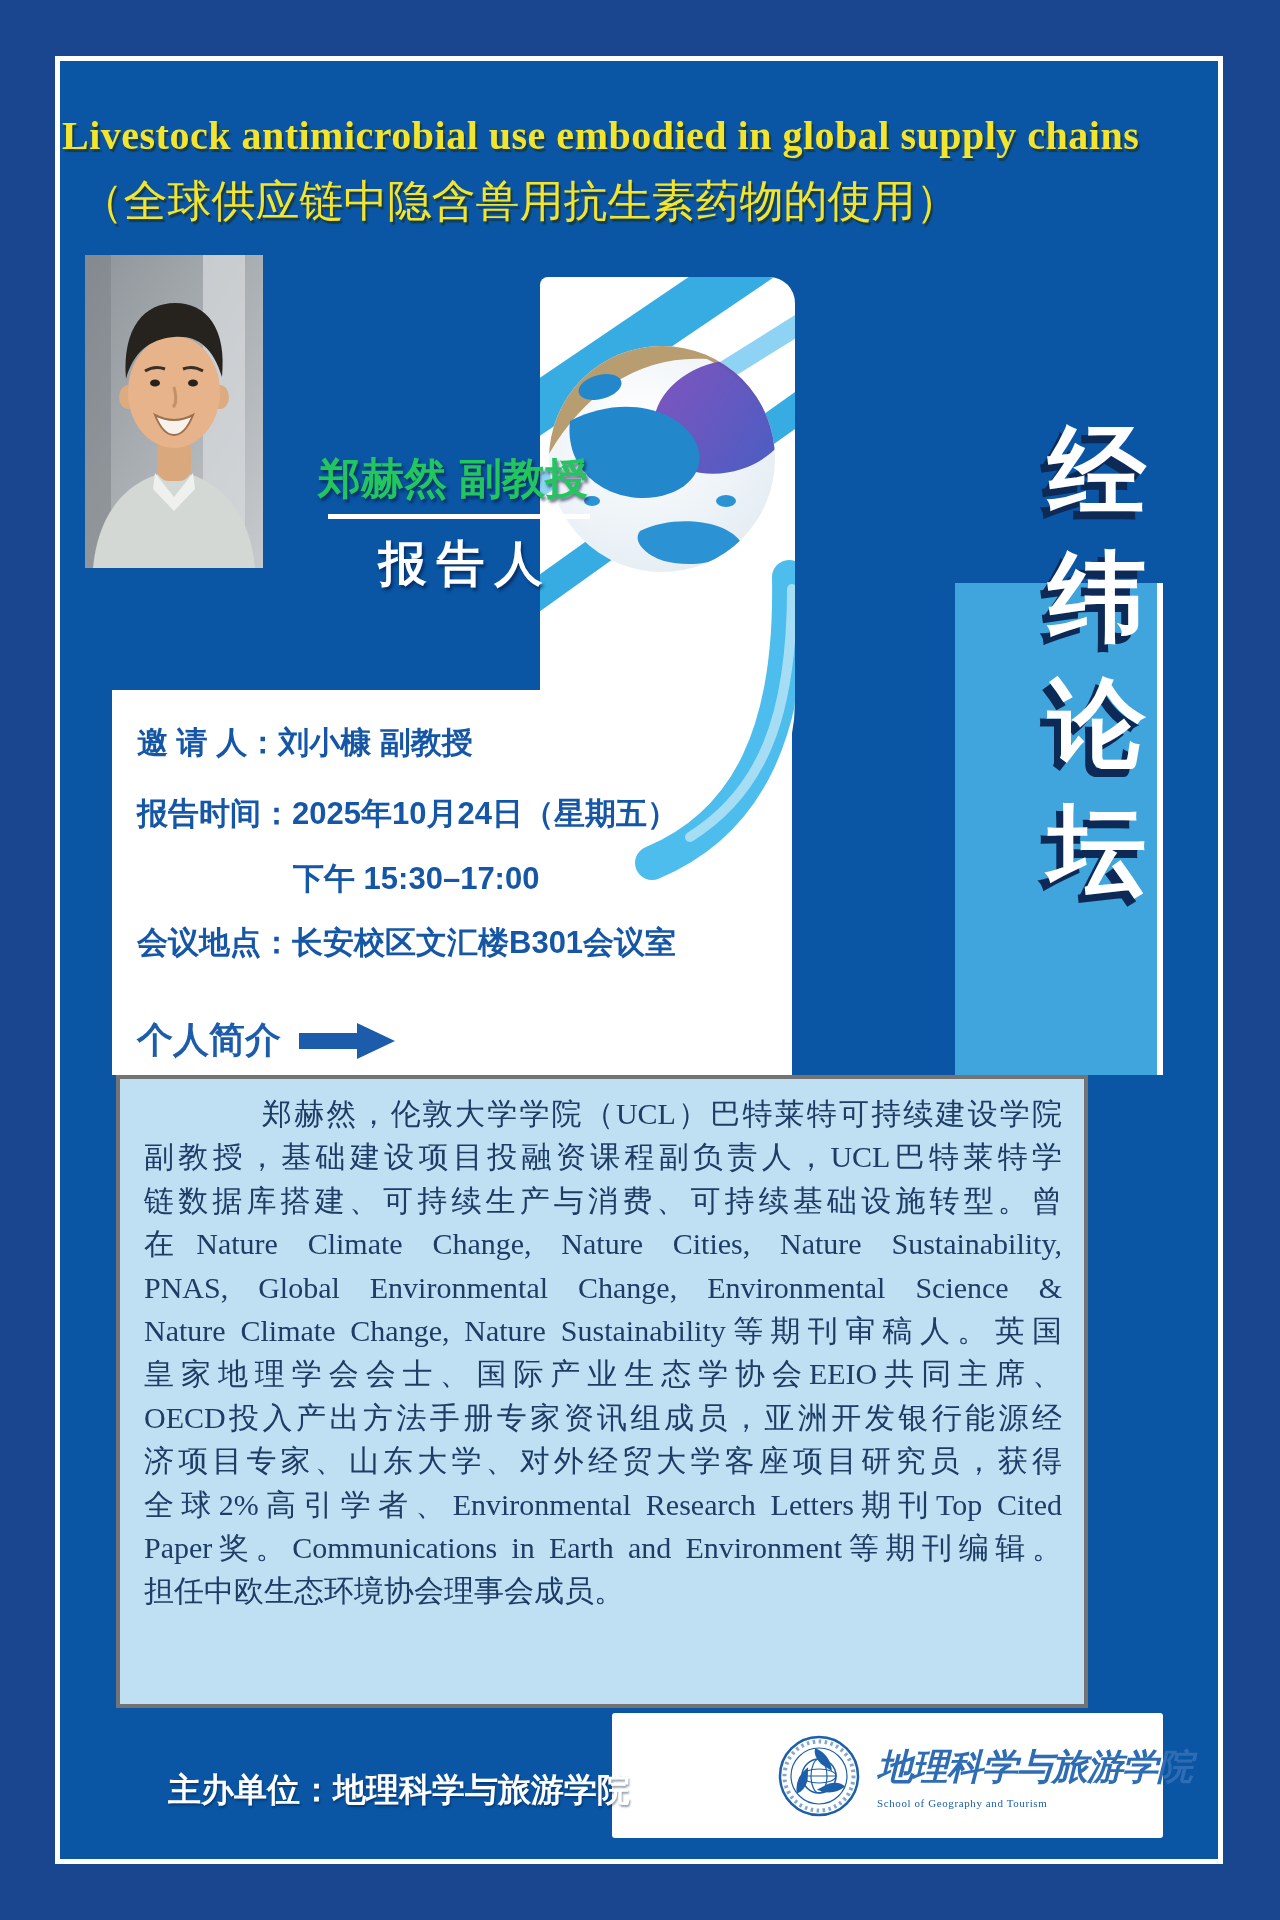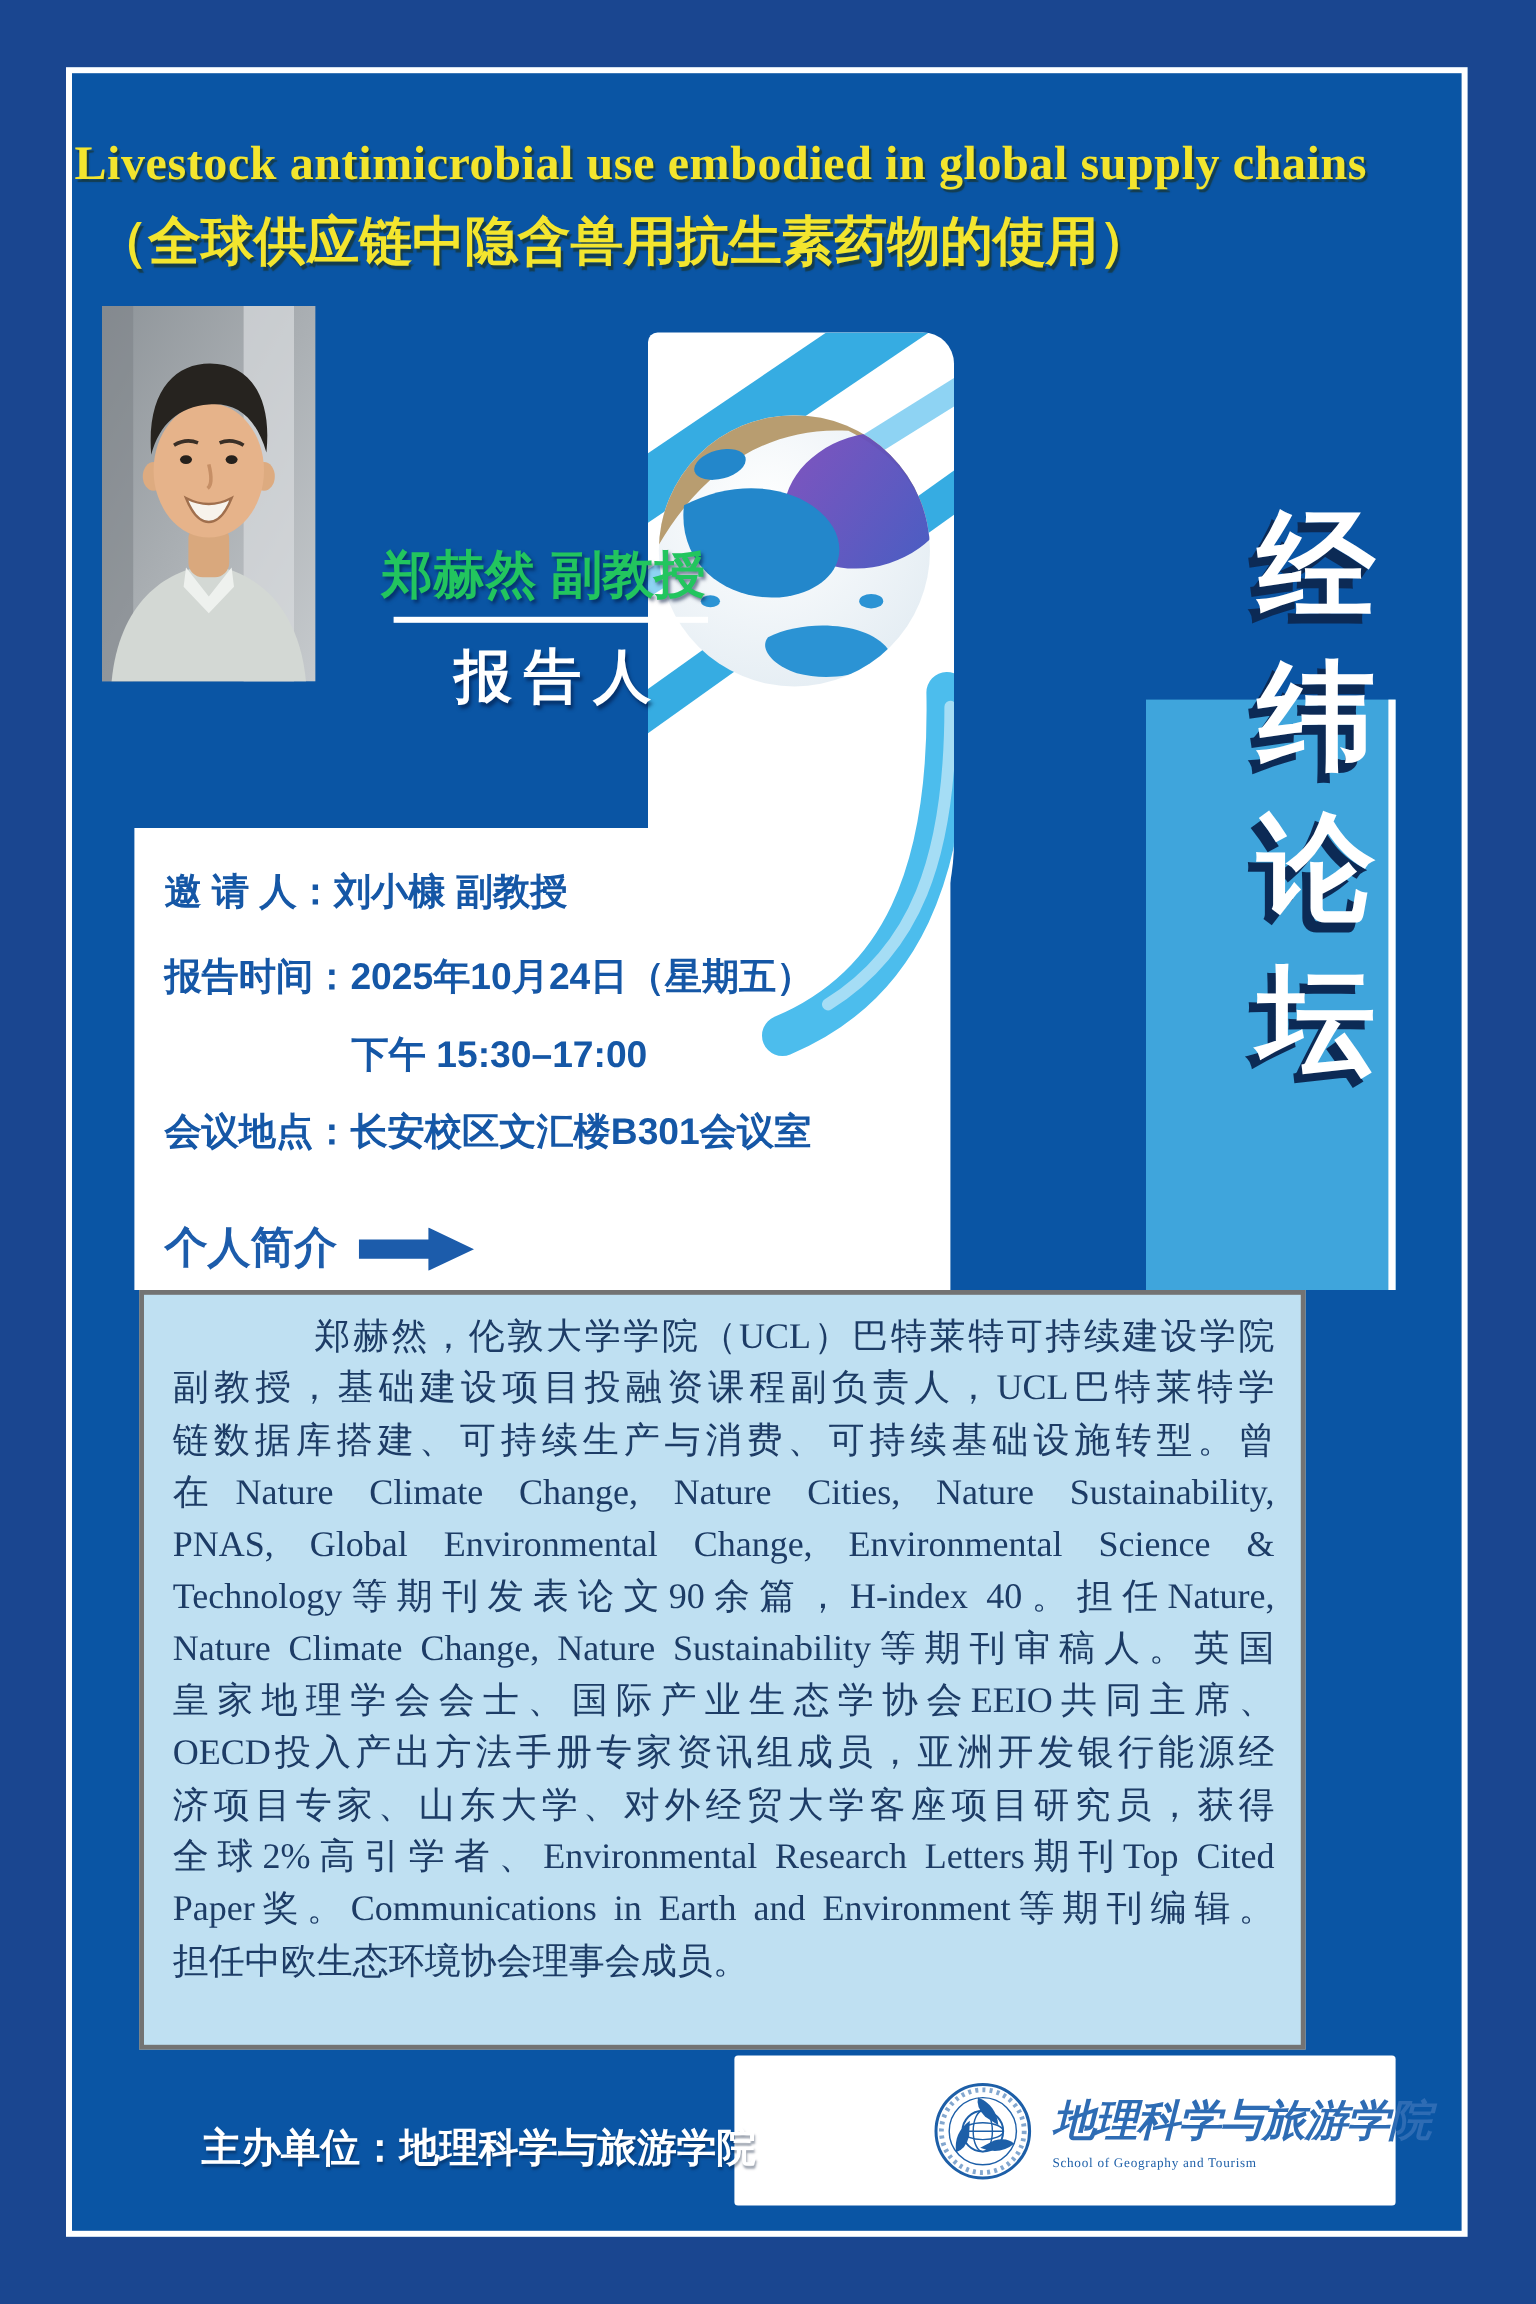--- a/index.html
+++ b/index.html
@@ -17,21 +17,21 @@
   }
   
   .title-en{
     left:62px;top:112px;width:915px;text-align:center;z-index:6;
     font-family:"Liberation Serif",serif;font-weight:bold;font-size:40px;
     color:#f3e52e;text-shadow:2px 3px 1px rgba(30,40,5,.55);letter-spacing:.5px;
     white-space:nowrap;
   }
   .title-zh{
     left:62px;top:172px;width:915px;text-align:center;z-index:6;
-    font-weight:bold;font-size:44px;color:#f3e52e;
+    font-weight:normal;font-size:44px;color:#f3e52e;
     text-shadow:2px 3px 1px rgba(30,40,5,.55);white-space:nowrap;
   }
   
   .photo{left:85px;top:255px;width:178px;height:313px;z-index:4;}
   .photo svg{display:block;}
   
   .speaker-name{
     left:318px;top:450px;width:285px;text-align:left;z-index:6;
     font-size:43px;font-weight:bold;color:#22c55e;white-space:nowrap;
     text-shadow:2px 3px 3px rgba(0,20,60,.55);
@@ -210,21 +210,20 @@
   <div class="forum-char">论</div>
   <div class="forum-char">坛</div>
 </div>
 
 <div class="abs bio-box">
   <div class="bio-line first">郑赫然，伦敦大学学院（UCL）巴特莱特可持续建设学院</div>
   <div class="bio-line">副教授，基础建设项目投融资课程副负责人，UCL巴特莱特学</div>
   <div class="bio-line">链数据库搭建、可持续生产与消费、可持续基础设施转型。曾</div>
   <div class="bio-line">在Nature Climate Change, Nature Cities, Nature Sustainability,</div>
   <div class="bio-line">PNAS, Global Environmental Change, Environmental Science &amp;</div>
-  <div class="bio-line">Technology等期刊发表论文90余篇，H-index 40。担任Nature,</div>
   <div class="bio-line">Nature Climate Change, Nature Sustainability等期刊审稿人。英国</div>
   <div class="bio-line">皇家地理学会会士、国际产业生态学协会EEIO共同主席、</div>
   <div class="bio-line">OECD投入产出方法手册专家资讯组成员，亚洲开发银行能源经</div>
   <div class="bio-line">济项目专家、山东大学、对外经贸大学客座项目研究员，获得</div>
   <div class="bio-line">全球2%高引学者、Environmental Research Letters期刊Top Cited</div>
   <div class="bio-line">Paper奖。Communications in Earth and Environment等期刊编辑。</div>
   <div class="bio-line last">担任中欧生态环境协会理事会成员。</div>
 </div>
 
 <div class="abs footer-org">

